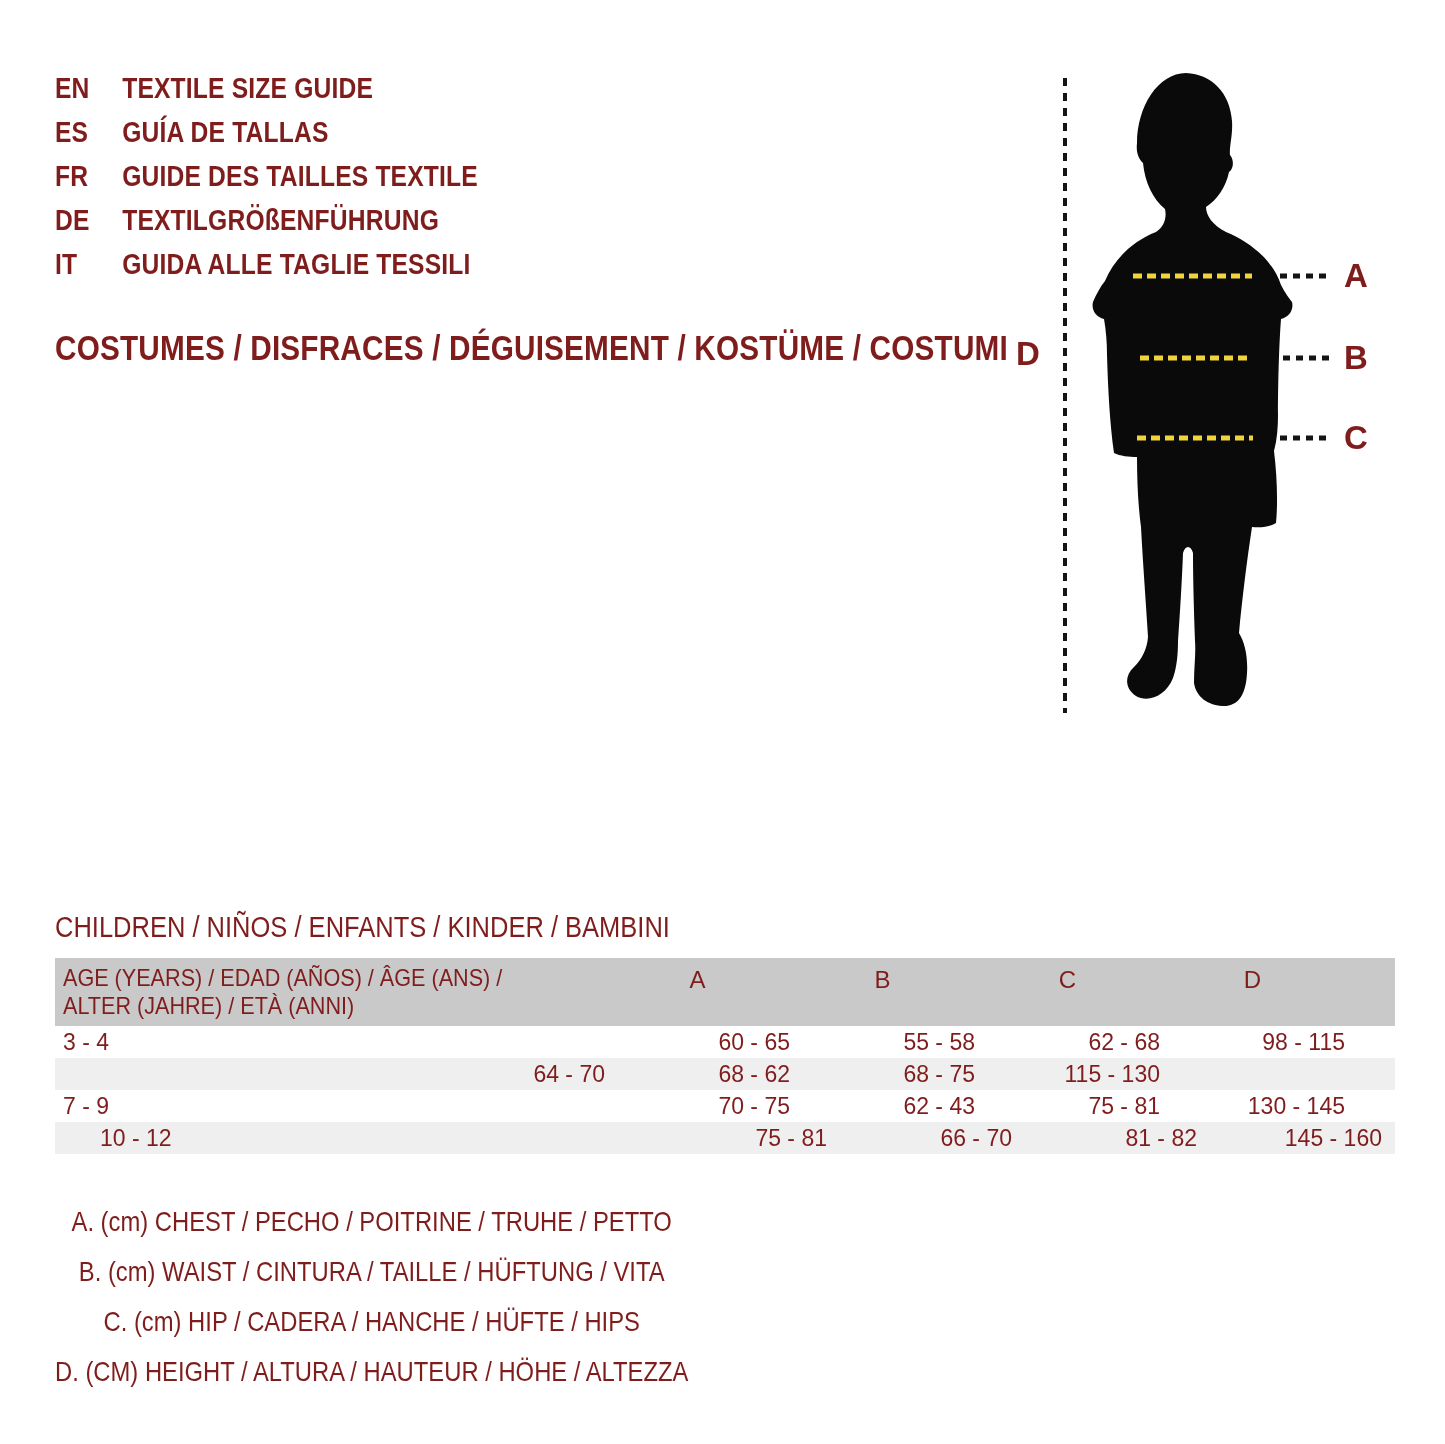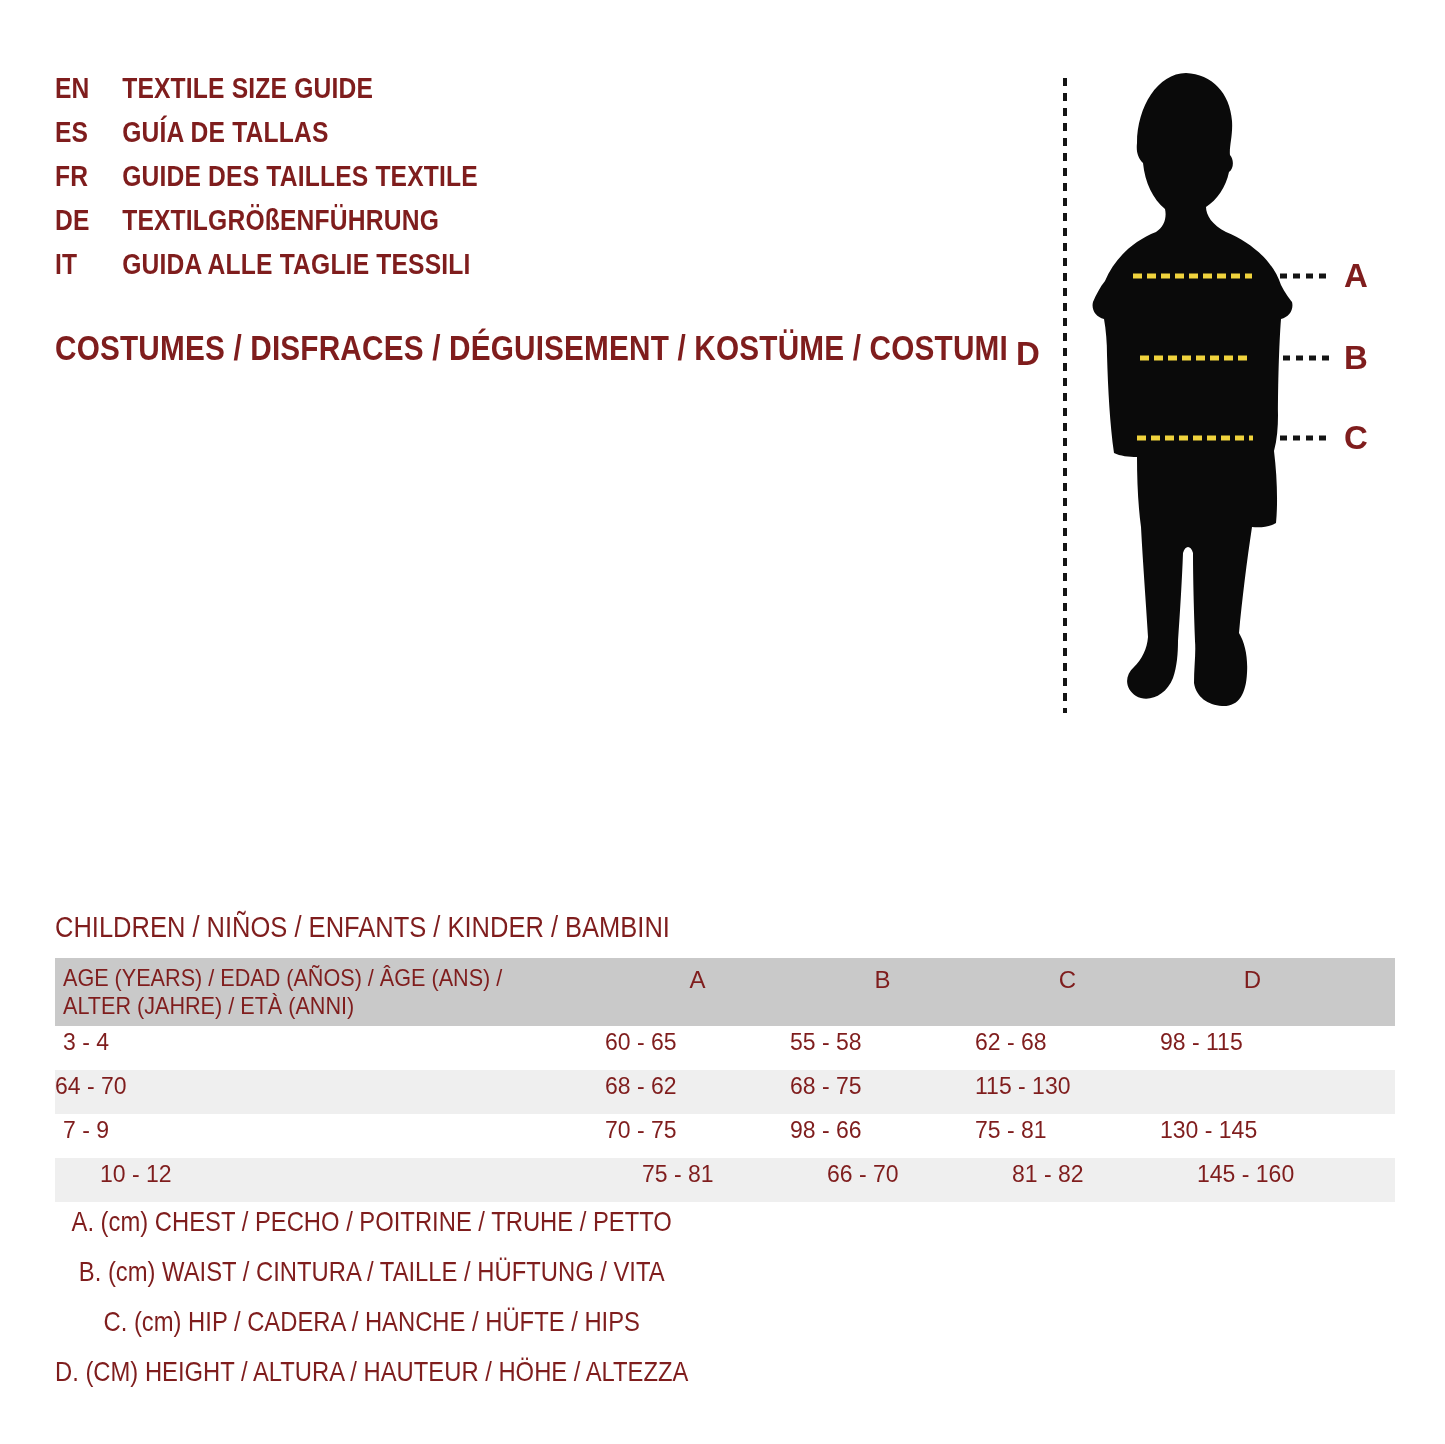--- a/index.html
+++ b/index.html
@@ -34,23 +34,23 @@
 
   
   .children-heading { position:absolute; left:55px; top:910px;
     font-size:30px; font-weight:normal; white-space:nowrap; }
   .size-table { position:absolute; left:55px; top:958px; width:1340px; font-size:23px; }
   .thead { display:grid; grid-template-columns:550px 185px 185px 185px 185px;
            height:68px; align-items:start; }
   .thead .agecell { padding:6px 0 0 8px; line-height:28px; white-space:nowrap; font-size:24px; }
   .thead .colcell { text-align:center; padding-top:9px; font-size:24px; line-height:26px; }
   .trow { display:grid; grid-template-columns:550px 185px 185px 185px 185px;
-          height:44px; line-height:32px; }
+          height:32px; line-height:32px; }
   .trow .agecell { padding-left:8px; white-space:nowrap; }
-  .trow .valcell { text-align:left; white-space:nowrap; }
+  .trow .valcell { text-align:right; white-space:nowrap; }
 
   
   .legend { position:absolute; left:55px; top:1197px;text-align:center; }
   .legend-line { height:50px; line-height:50px; font-size:28px; white-space:nowrap;
                  transform:scaleX(0.85); transform-origin:0 50%; }
 </style>
 </head>
 <body>
 
 <div class="page">
@@ -160,21 +160,21 @@
     </div>
     <div class="trow" style="background: rgb(239, 239, 239);">
       <div class="valcell">64 - 70</div>
       <div class="valcell">68 - 62</div>
       <div class="valcell">68 - 75</div>
       <div class="valcell">115 - 130</div>
     </div>
     <div class="trow">
       <div class="agecell">7 - 9</div>
       <div class="valcell">70 - 75</div>
-      <div class="valcell">98 - 66</div>
+      <div class="valcell">62 - 43</div>
       <div class="valcell">75 - 81</div>
       <div class="valcell">130 - 145</div>
     </div>
     <div class="trow" style="background: rgb(239, 239, 239); padding-left: 37px;">
       <div class="agecell">10 - 12</div>
       <div class="valcell">75 - 81</div>
       <div class="valcell">66 - 70</div>
       <div class="valcell">81 - 82</div>
       <div class="valcell">145 - 160</div>
     </div>

